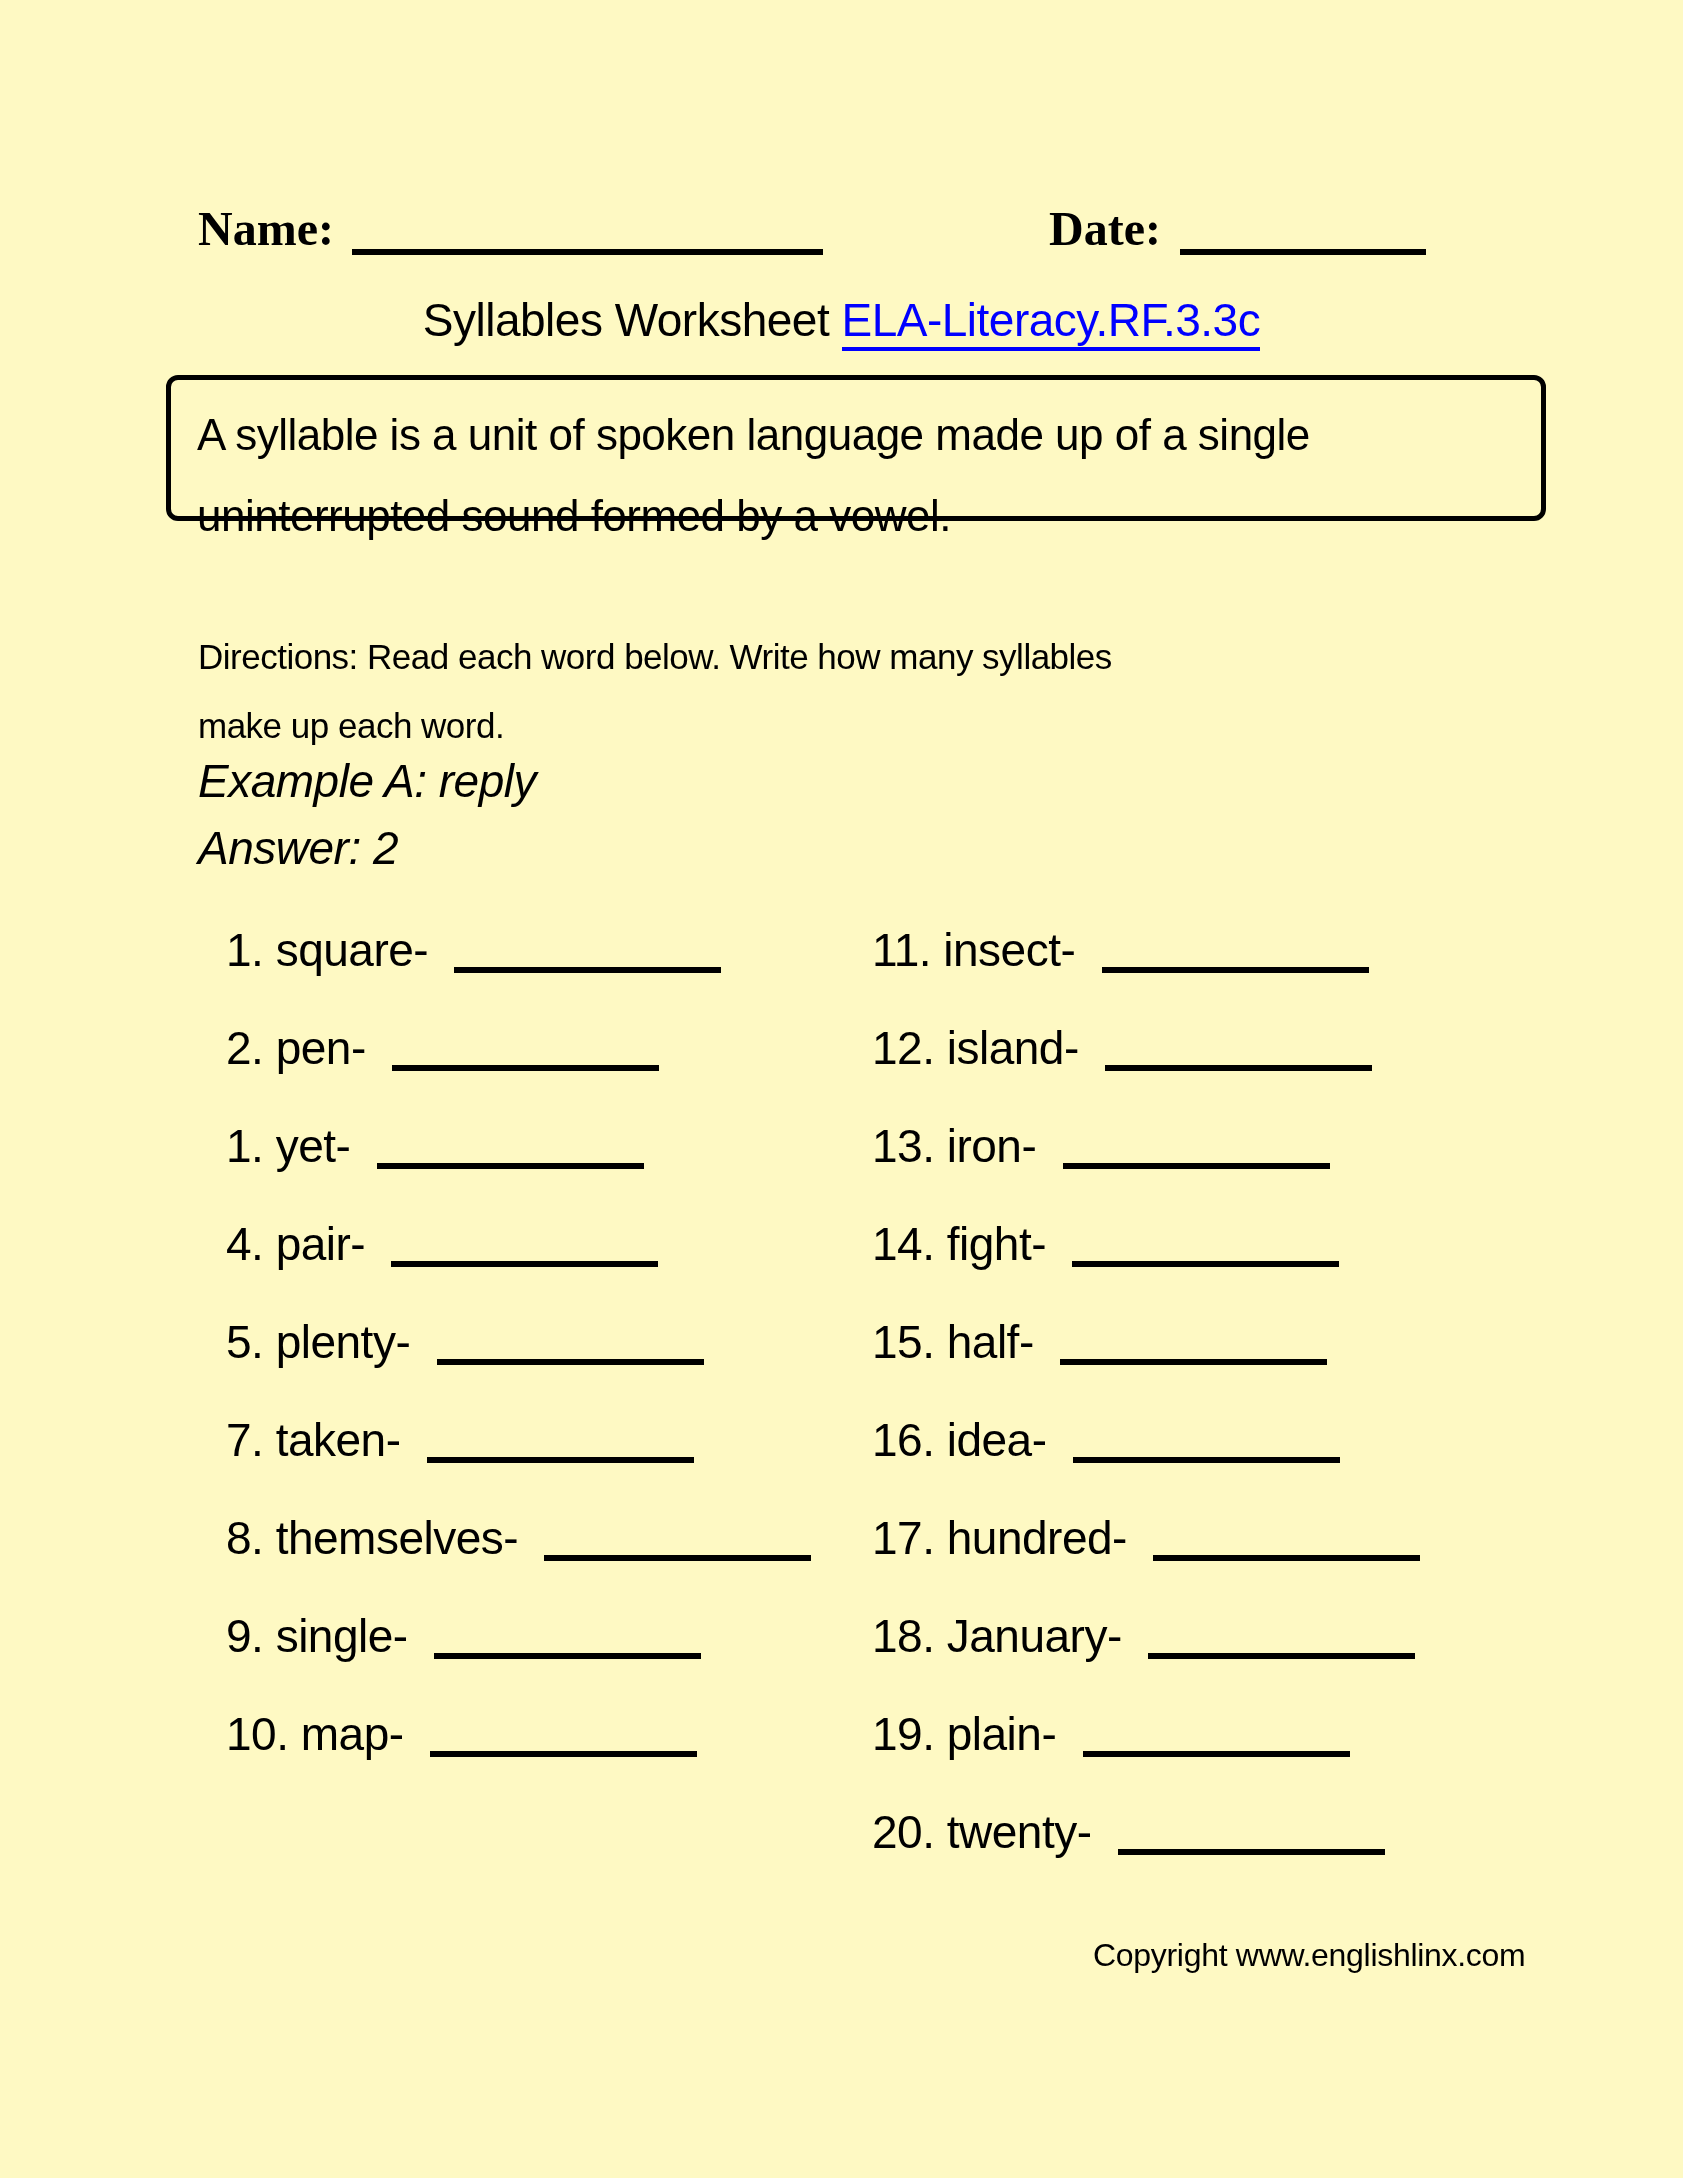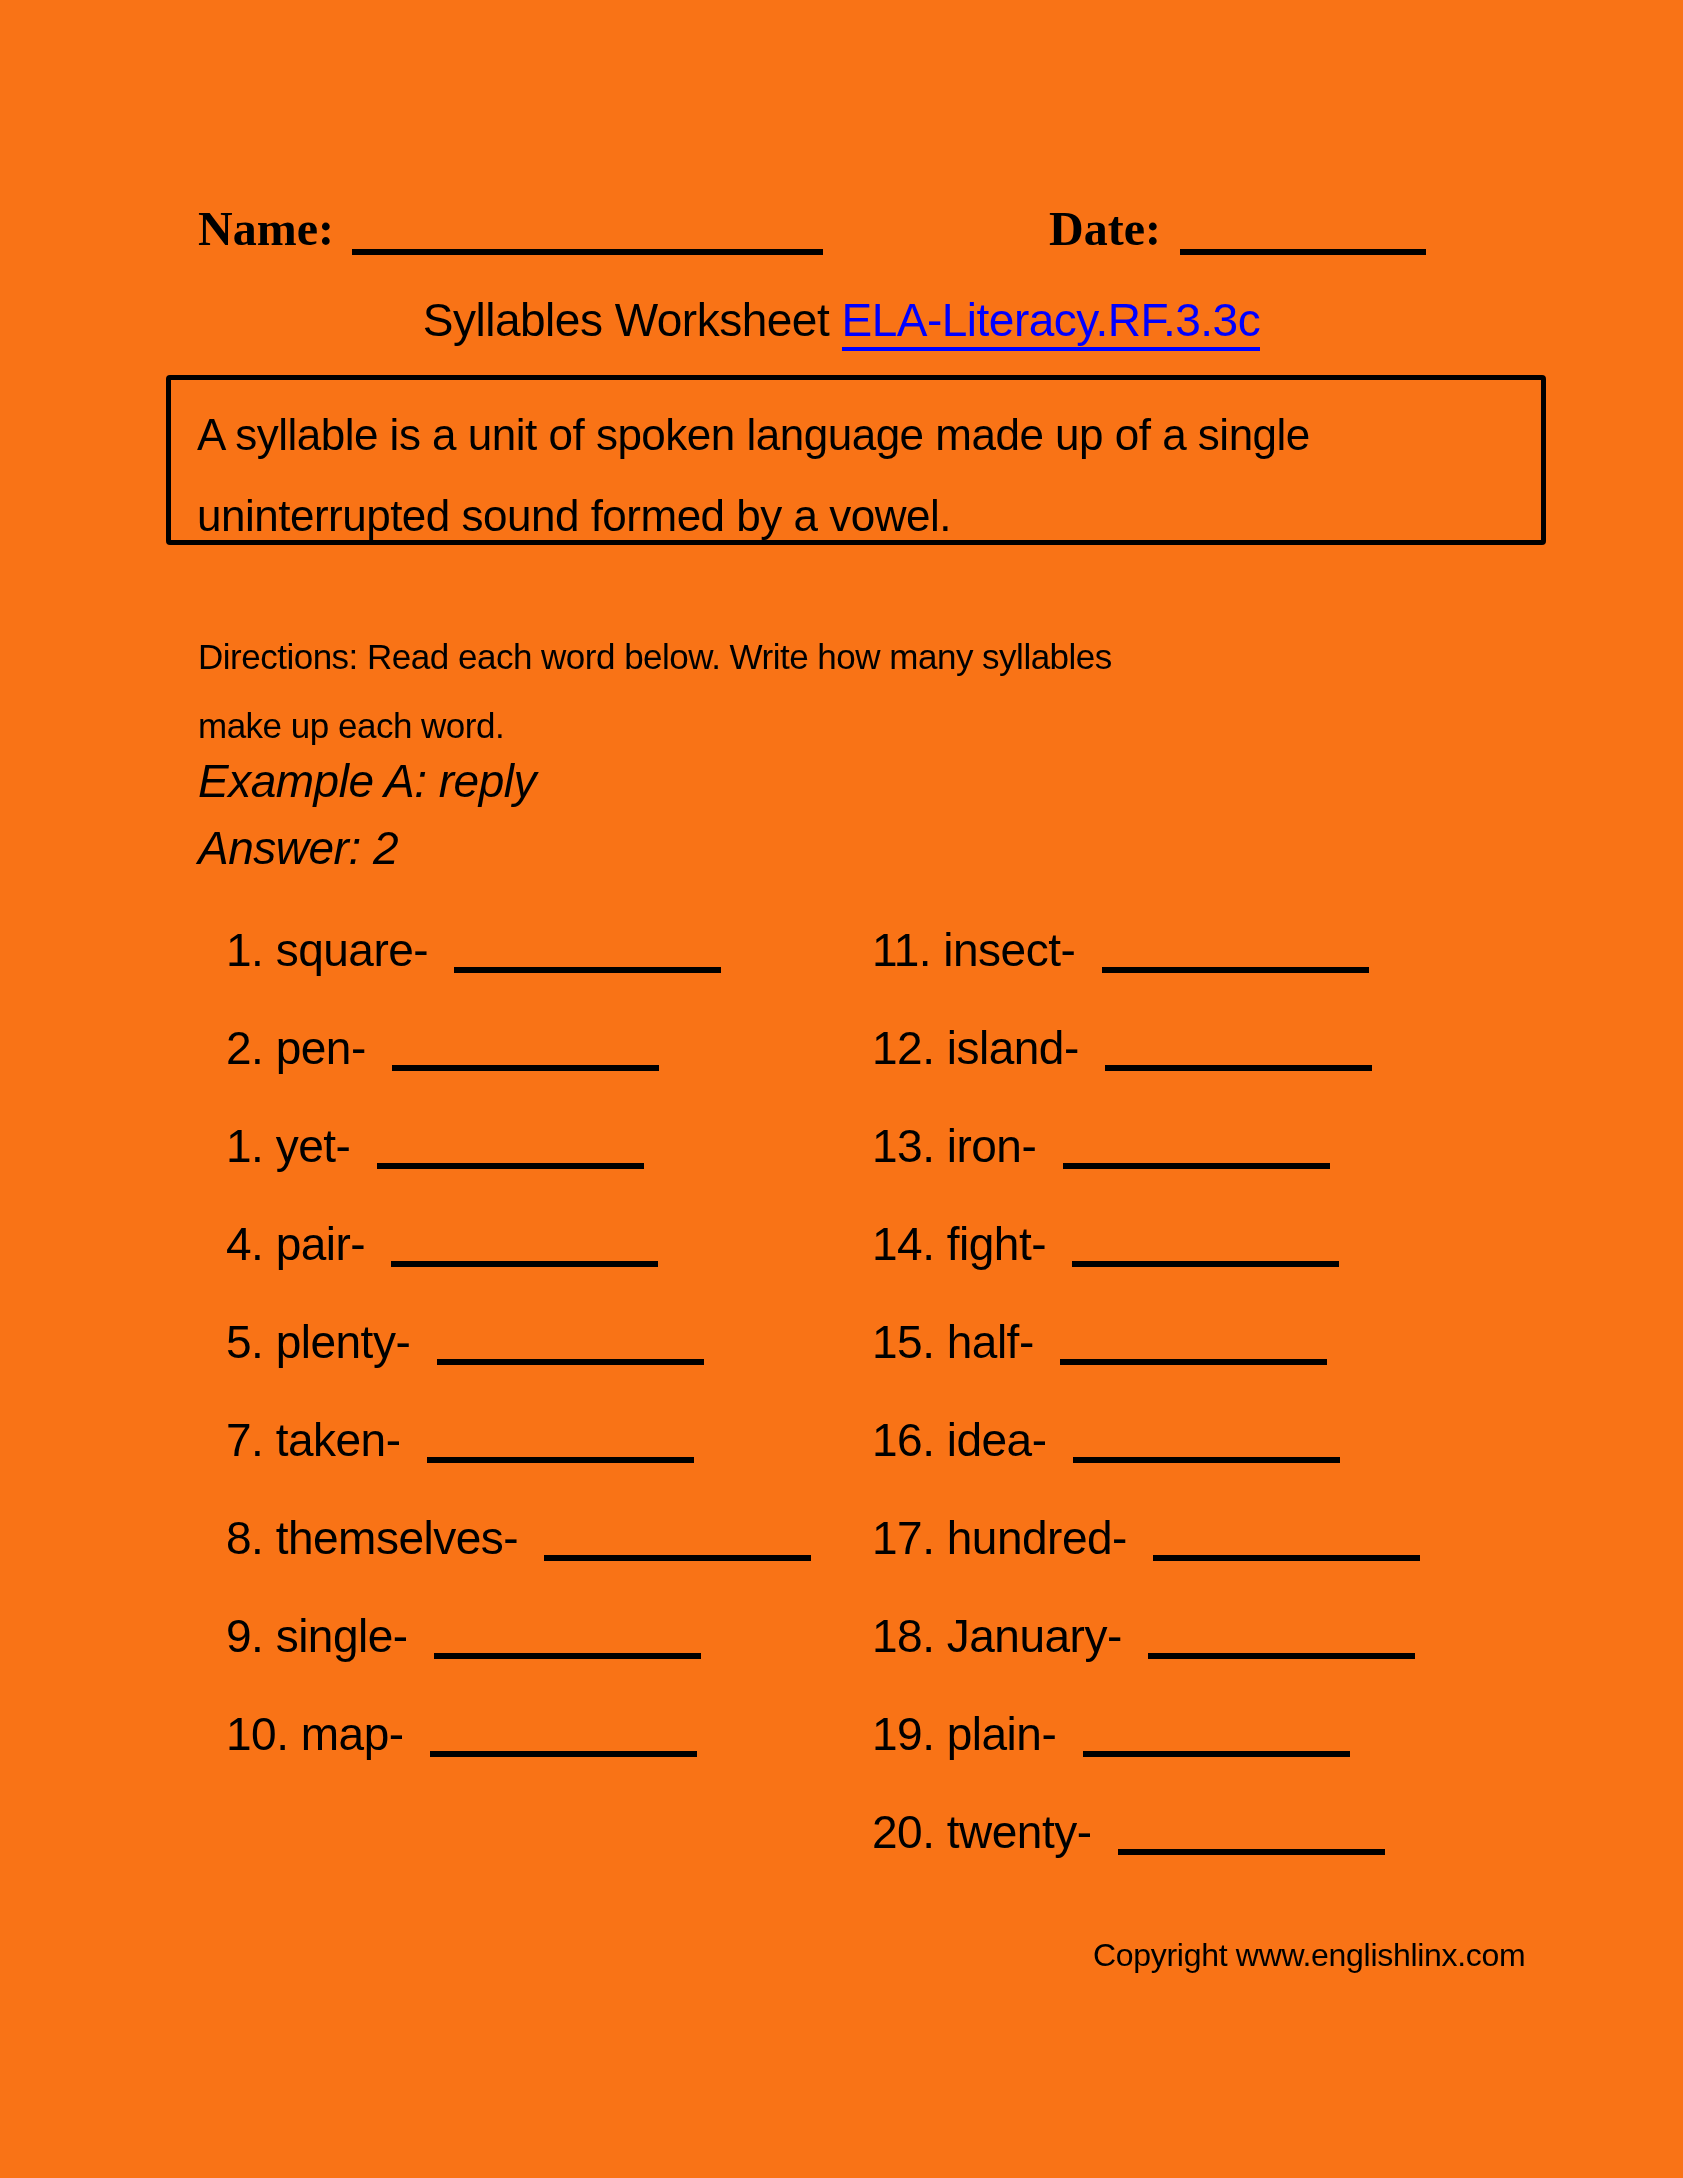--- a/index.html
+++ b/index.html
@@ -1,17 +1,17 @@
 <!DOCTYPE html>
 <html style="--link-blue: #0000FF;"><head>
 <meta charset="utf-8">
 <style>
   html,body { margin:0; padding:0; background:#ffffff; }
   .page {
-    position:relative; width:1683px; height:2178px; background:#f97316;
+    position:relative; width:1683px; height:2178px; background:#fef9c3;
     font-family:"Liberation Sans", sans-serif; color:#000000; overflow:hidden;
   }
   
   .hdr-label {
     position:absolute; font-family:"Liberation Serif", serif;
     font-weight:bold; font-size:48px; letter-spacing:0px; white-space:nowrap;
   }
   .name-label { left:198px; top:201px; }
   .date-label { left:1049px; top:201px; }
   .hline { position:absolute; height:0; border-bottom:6px solid #000; }
@@ -23,22 +23,22 @@
     font-size:46px; letter-spacing:-0.5px; white-space:nowrap;
   }
   .title-black { font-weight:normal; }
   .title-link {
     color: var(--link-blue, #0000FF); font-weight:normal;
     border-bottom:4px solid currentColor; padding-bottom:1px;
     text-decoration:none; cursor:pointer;margin-top:22px;
   }
   
   .def-box {
-    position:absolute; left:166px; top:375px; width:1380px; height:170px;
-    border:5px solid #000; border-radius:4px; box-sizing:border-box;
+    position:absolute; left:166px; top:375px; width:1380px; height:146px;
+    border:5px solid #000; border-radius:12px; box-sizing:border-box;
     padding:14px 24px 0 26px; font-size:44px; line-height:81px;
     letter-spacing:-0.5px; white-space:nowrap;
   }
   
   .directions {
     position:absolute; left:198px; top:622px; font-size:35px;
     line-height:69px; letter-spacing:-0.5px; white-space:nowrap;
   }
   
   .example-block {

